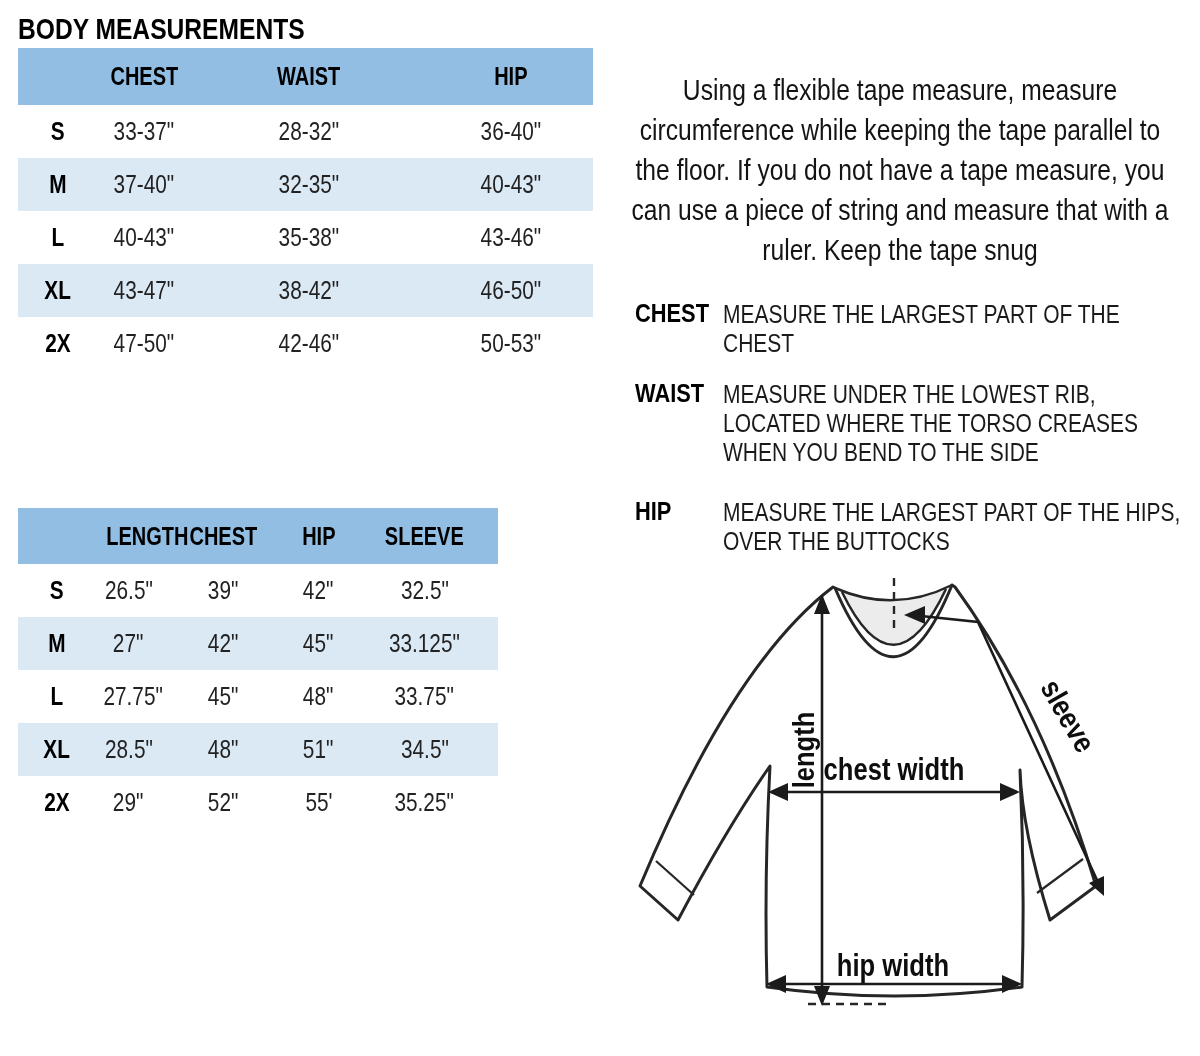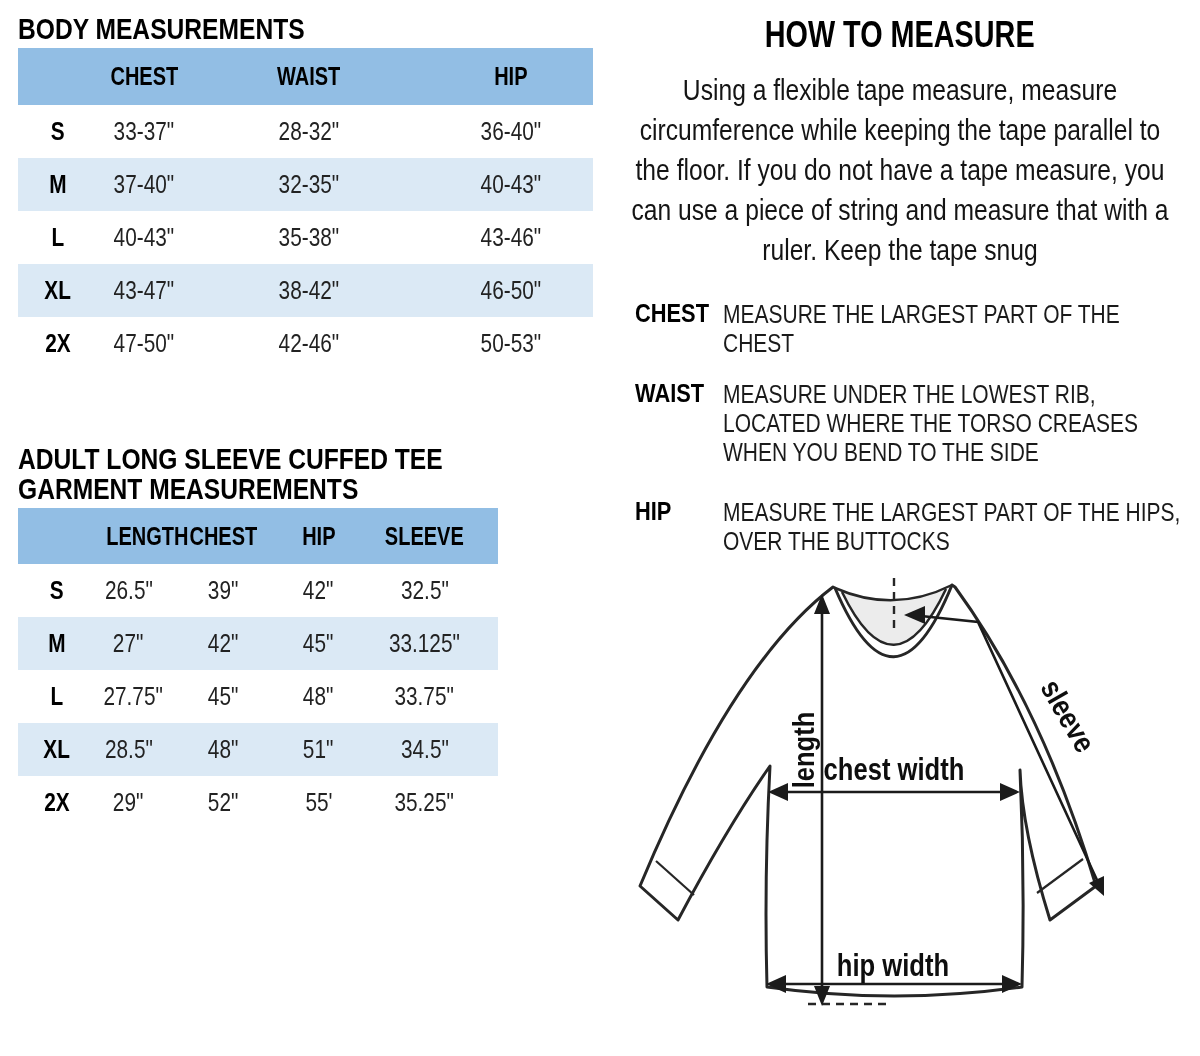--- a/index.html
+++ b/index.html
@@ -102,24 +102,20 @@
       </tr>
       <tr>
         <td class="size"><span class="cond">2X</span></td>
         <td class="val"><span class="cond">47-50"</span></td>
         <td class="val"><span class="cond">42-46"</span></td>
         <td class="val"><span class="cond">50-53"</span></td>
       </tr>
     </tbody>
   </table>
 
-  <div id="garment-title" class="sec-title">
-    <span class="condL">ADULT LONG SLEEVE CUFFED TEE</span><br>
-    <span class="condL">GARMENT MEASUREMENTS</span>
-  </div>
 
   <table id="garment-table">
     <colgroup>
         <col style="width:78px">
         <col style="width:65px">
         <col style="width:125px">
         <col style="width:65px">
         <col style="width:147px">
       </colgroup>
     <thead>
@@ -164,23 +160,20 @@
         <td class="size"><span class="cond">2X</span></td>
         <td class="val"><span class="cond">29"</span></td>
         <td class="val"><span class="cond">52"</span></td>
         <td class="val"><span class="cond">55'</span></td>
         <td class="val"><span class="cond">35.25"</span></td>
       </tr>
     </tbody>
   </table>
 
 
-  <div id="htm-title">
-    <span class="cond">HOW TO MEASURE</span>
-  </div>
   <div id="htm-intro">Using a flexible tape measure, measure circumference while keeping the tape parallel to the floor.  If you do not have a tape measure, you can use a piece of string and measure that with a ruler. Keep the tape snug</div>
 
   <div class="def" id="def-chest">
     <div class="term">CHEST</div>
     <div class="desc">MEASURE THE LARGEST PART OF THE CHEST</div>
   </div>
   <div class="def" id="def-waist">
     <div class="term">WAIST</div>
     <div class="desc">MEASURE UNDER THE LOWEST RIB, LOCATED WHERE THE TORSO CREASES WHEN YOU BEND TO THE SIDE</div>
   </div>

